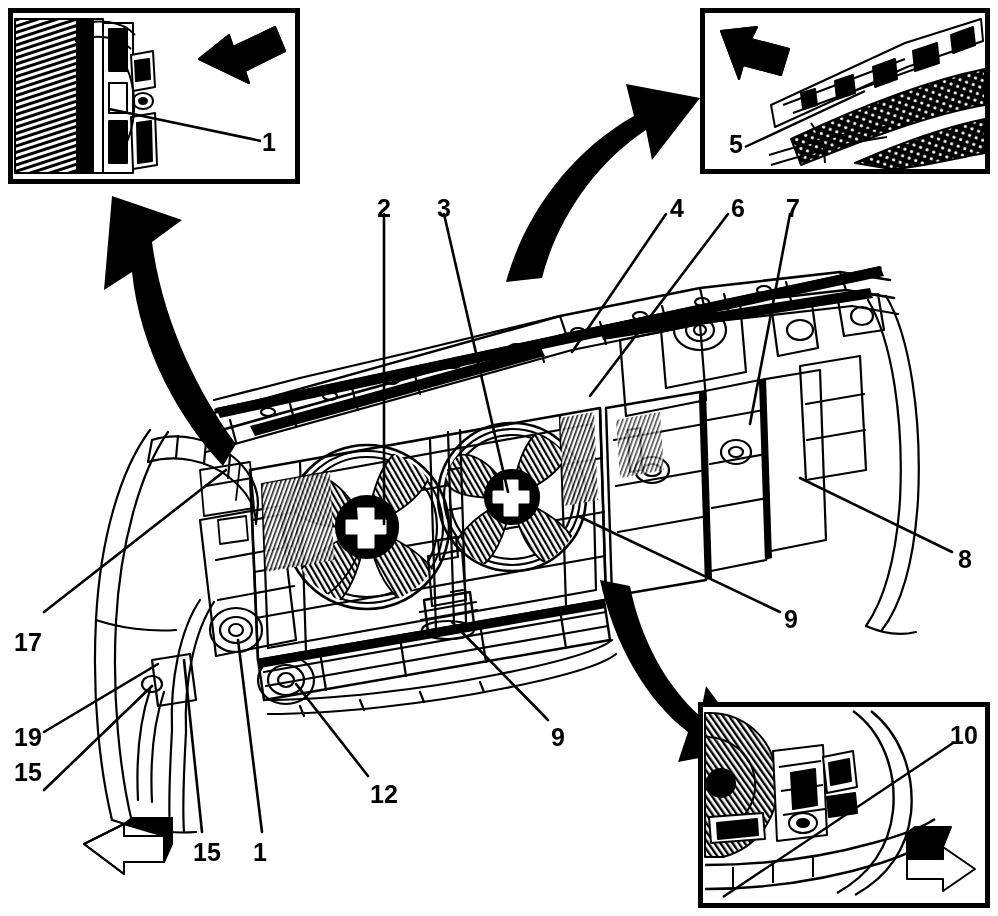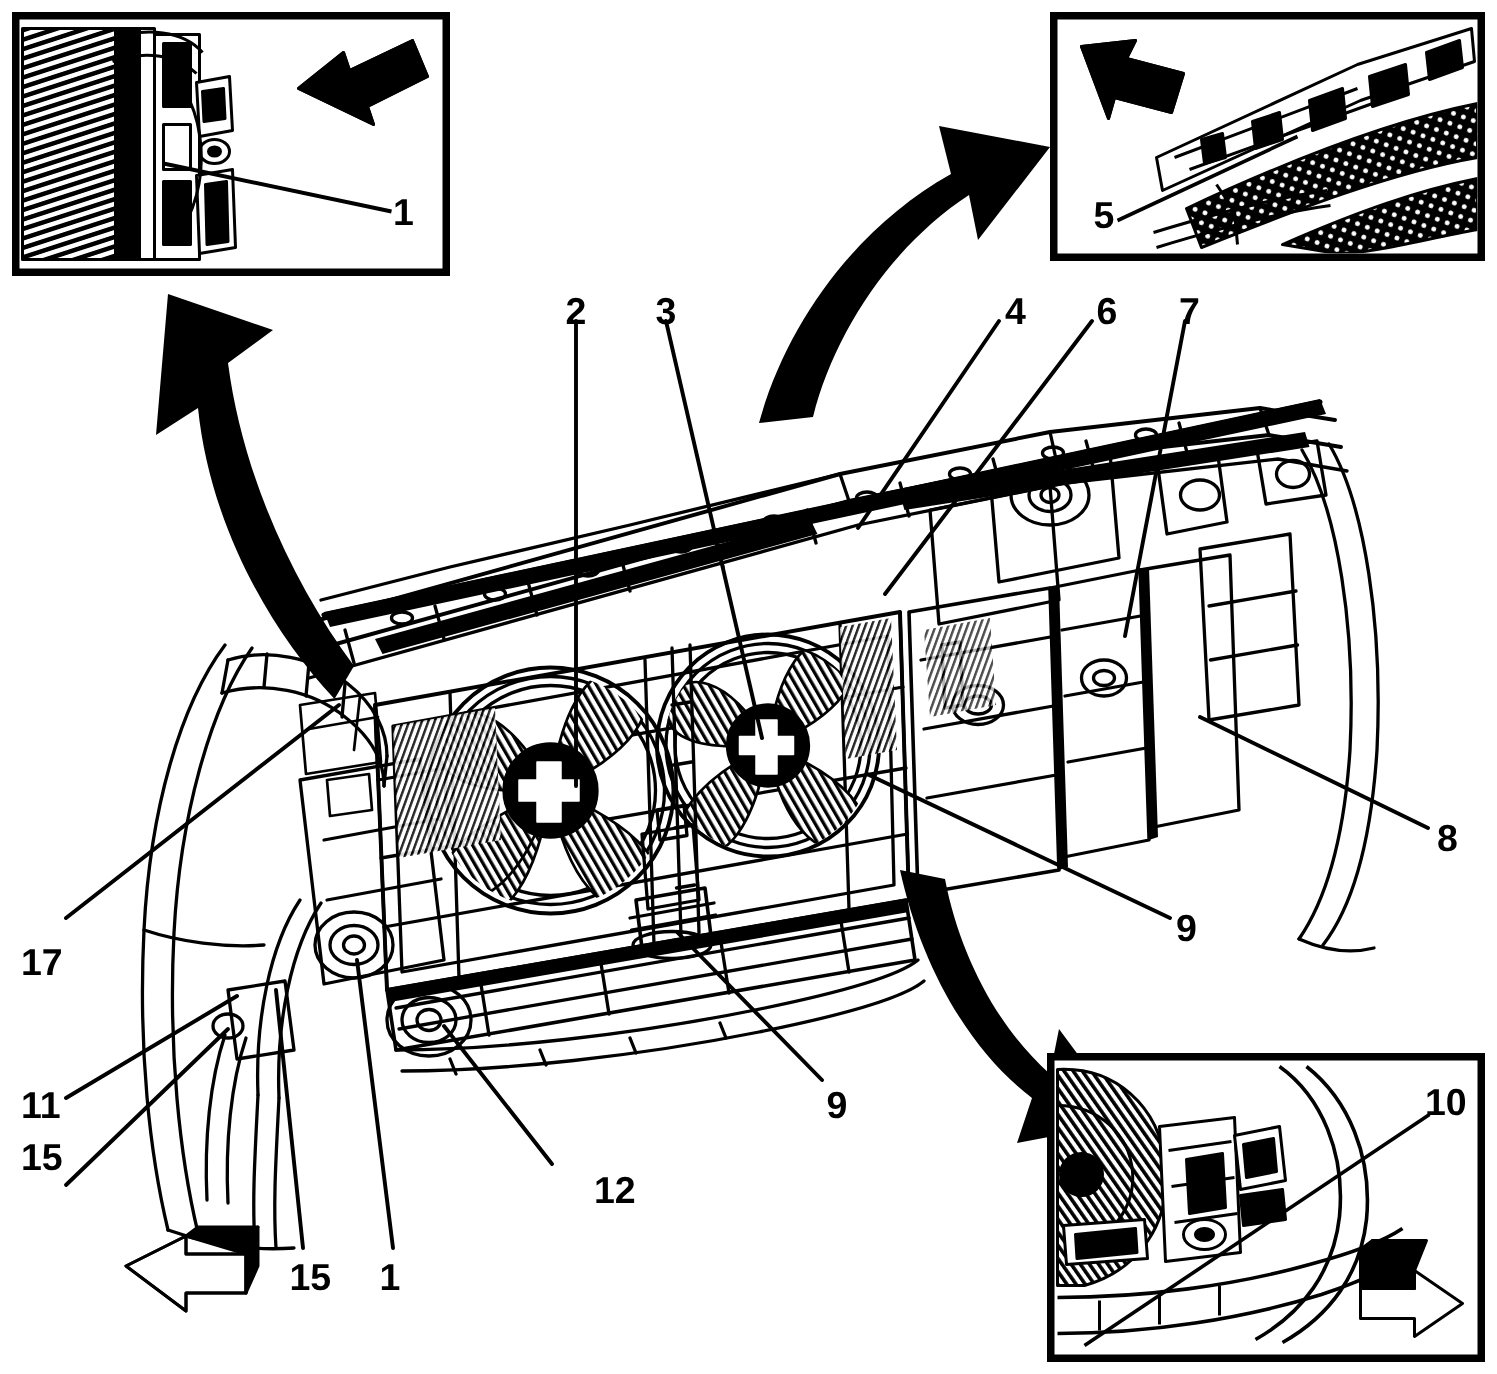--- a/index.html
+++ b/index.html
@@ -421,20 +421,20 @@
   <div class="callout" style="left:377px; top:196px;">2</div>
   <div class="callout" style="left:437px; top:196px;">3</div>
   <div class="callout" style="left:670px; top:196px;">4</div>
   <div class="callout" style="left:729px; top:132px;">5</div>
   <div class="callout" style="left:731px; top:196px;">6</div>
   <div class="callout" style="left:786px; top:196px;">7</div>
   <div class="callout" style="left:958px; top:547px;">8</div>
   <div class="callout" style="left:784px; top:607px;">9</div>
   <div class="callout" style="left:950px; top:723px;">10</div>
   <div class="callout" style="left:551px; top:725px;">9</div>
-  <div class="callout" style="left:370px; top:782px;margin-left:26px;">12</div>
+  <div class="callout" style="left:370px; top:782px;">12</div>
   <div class="callout" style="left:253px; top:840px;">1</div>
   <div class="callout" style="left:193px; top:840px;">15</div>
   <div class="callout" style="left:14px;  top:760px;">15</div>
-  <div class="callout" style="left:14px;  top:725px;">11</div>
+  <div class="callout" style="left:14px;  top:725px;">19</div>
   <div class="callout" style="left:14px;  top:605px;margin-top:25px;">17</div>
 
 </div>
 
 </body></html>

